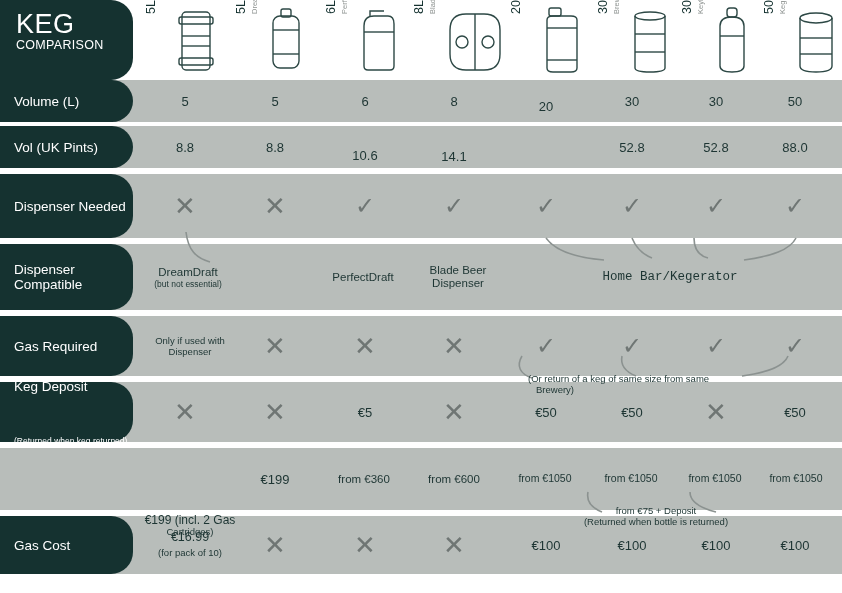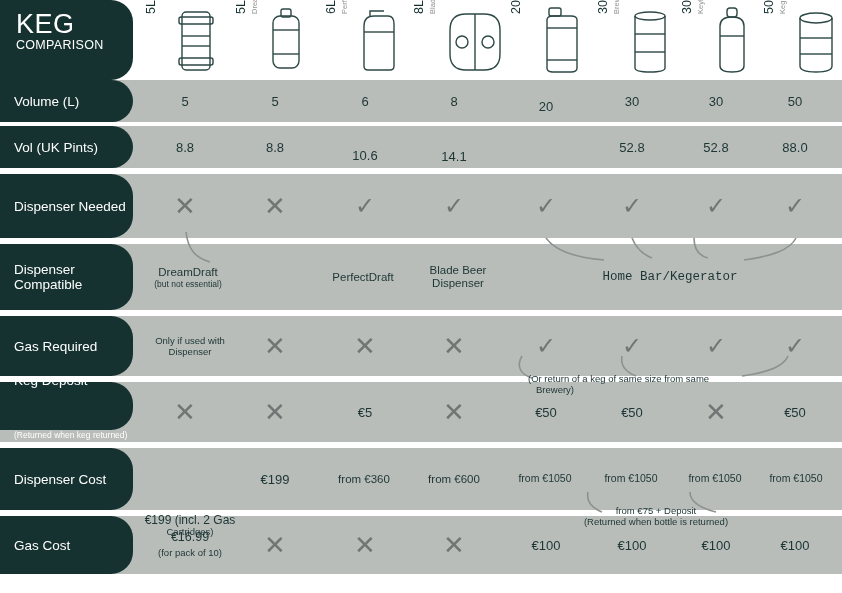--- a/index.html
+++ b/index.html
@@ -198,26 +198,23 @@
   </div>
   <div class="rowlabel" style="top:174px;height:64px;">
     <div class="t1">Dispenser Needed</div>
   </div>
   <div class="rowlabel" style="top:244px;height:66px;">
     <div class="t1">Dispenser Compatible</div>
   </div>
   <div class="rowlabel" style="top:316px;height:60px;">
     <div class="t1">Gas Required</div>
   </div>
-  <div class="rowlabel" style="top:382px;height:48px;gap:40px;">
+  <div class="rowlabel" style="top:382px;height:60px;gap:40px;">
     <div class="t1">Keg Deposit</div>
     <div class="t2">(Returned when keg returned)</div>
-  </div>
-  <div class="rowlabel" style="top:448px;height:62px;">
-    <div class="t1">Dispenser Cost</div>
   </div>
   <div class="rowlabel" style="top:516px;height:58px;">
     <div class="t1">Gas Cost</div>
   </div>
 
   <div class="cell" style="left:140:px;"></div>
   <div class="cell" style="left:140px;top:80px;width:90px;height:42px;">5</div>
   <div class="cell" style="left:230px;top:80px;width:90px;height:42px;">5</div>
   <div class="cell" style="left:320px;top:80px;width:90px;height:42px;">6</div>
   <div class="cell" style="left:408px;top:80px;width:92px;height:42px;">8</div>

